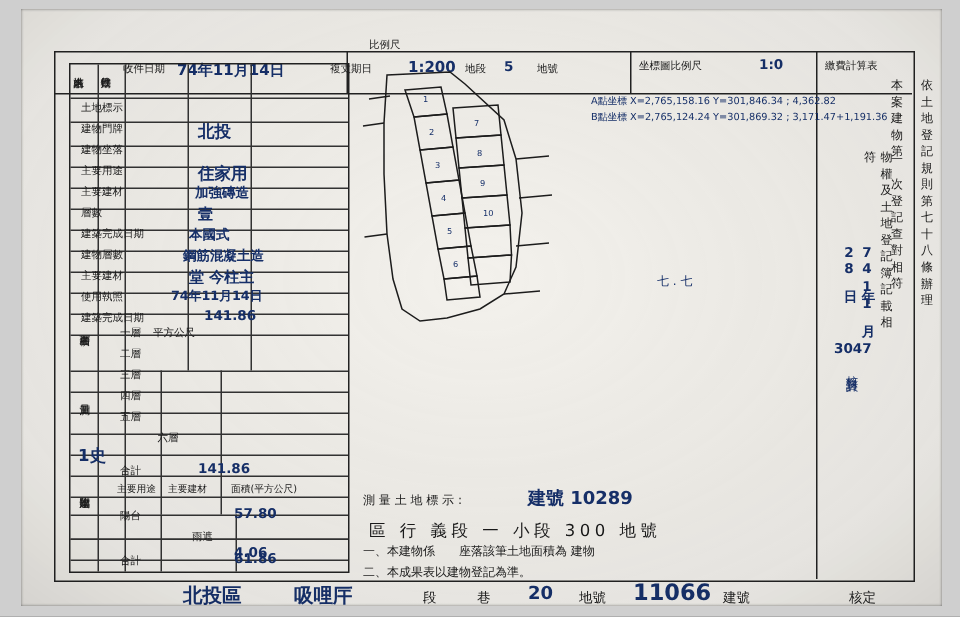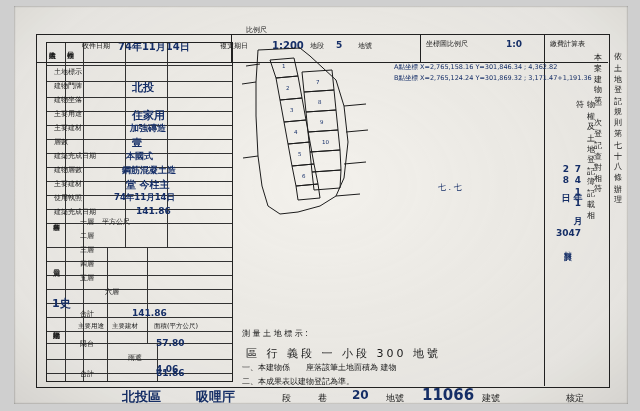--- a/index.html
+++ b/index.html
@@ -245,20 +245,21 @@
     <div class="note hand" style="left:424px;top:176px;font-size:8px;color:#16306b;">七 . 七</div>
 
     <div class="vtext" style="left:598px;top:40px;height:150px;">依 土 地 登 記 規 則 第 七 十 八 條 辦 理</div>
     <div class="vtext" style="left:578px;top:40px;height:168px;">本 案 建 物 第 一 次 登 記 查 對 相 符</div>
     <div class="vtext" style="left:560px;top:88px;height:120px;">物 權 及 土 地 登 記 簿 記 載 相 符</div>
     <div class="vtextb" style="left:546px;top:158px;height:52px;">74年11月28日</div>
     <div class="noteb" style="left:542px;top:222px;font-size:9px;">3047</div>
     <div class="vtext" style="left:548px;top:238px;height:56px;color:#16306b;">核對計員</div>
 
     <div class="note" style="left:228px;top:322px;">測 量 土 地 標 示 :</div>
+    <div class="noteb" style="left:338px;top:318px;font-size:12px;">建號 10289</div>
     <div class="note" style="left:232px;top:340px;font-size:11px;letter-spacing:3px;">區 行 義段 一 小段 300 地號</div>
     <div class="note" style="left:228px;top:356px;">一、本建物係</div>
     <div class="note" style="left:292px;top:356px;">座落該筆土地面積為 建物</div>
     <div class="note" style="left:228px;top:370px;">二、本成果表以建物登記為準。</div>
 
     <div id="bottomstrip">
       <div class="bs hwbig" style="position:absolute;left:86px;top:2px;">北投區</div>
       <div class="bs hwbig" style="position:absolute;left:160px;top:2px;">吸哩厈</div>
       <div class="bs" style="position:absolute;left:246px;top:6px;">段</div>
       <div class="bs" style="position:absolute;left:282px;top:6px;">巷</div>

